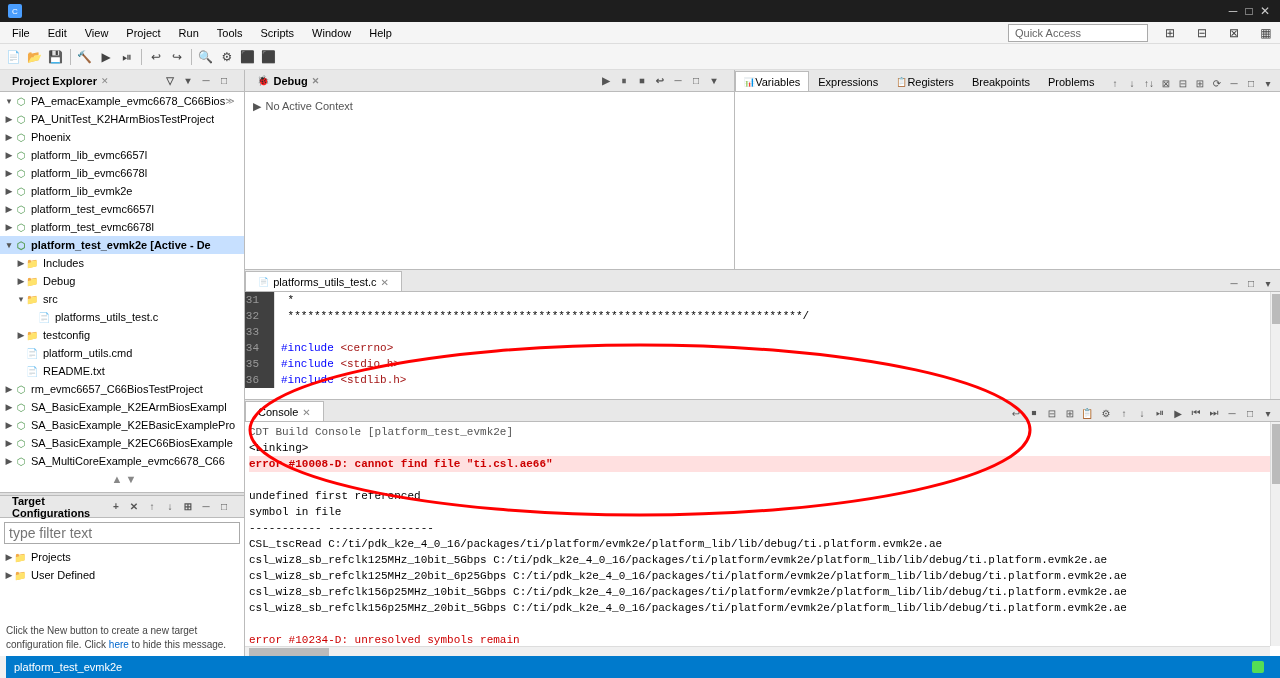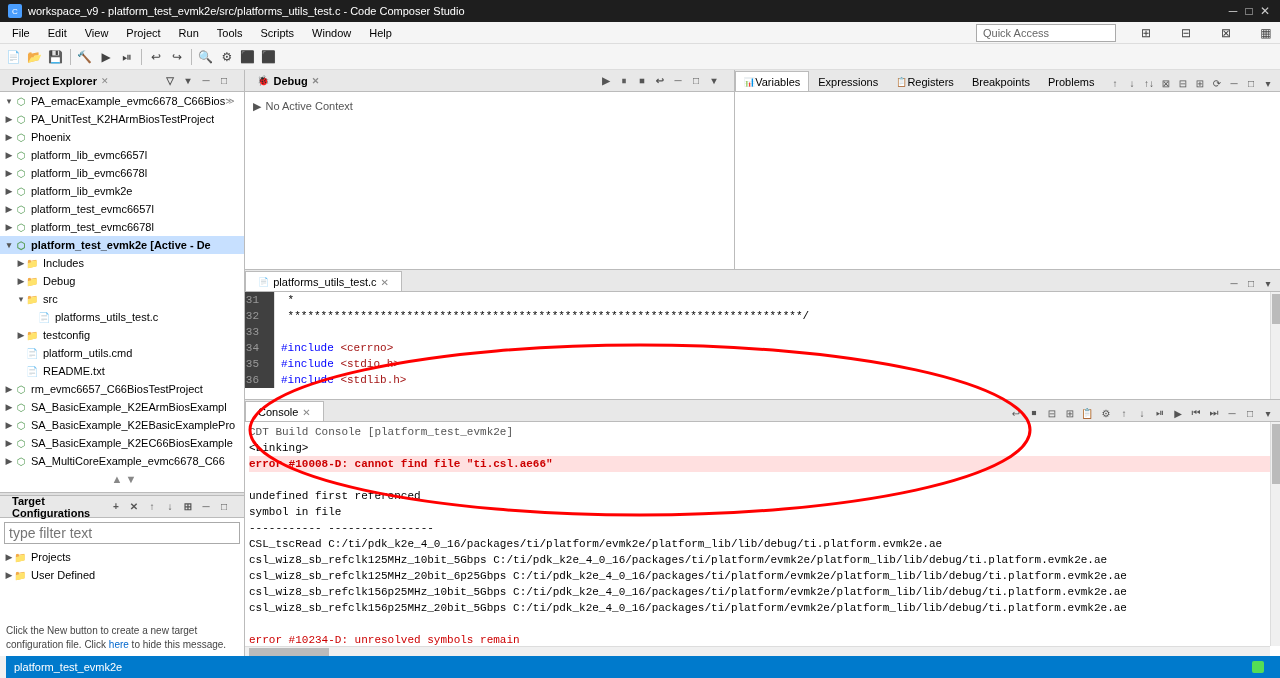--- a/index.html
+++ b/index.html
@@ -52,21 +52,21 @@
     }
     .toolbar-btn {
       width: 20px; height: 20px;
       display: flex; align-items: center; justify-content: center;
       cursor: pointer; font-size: 12px; color: #444;
       border: 1px solid transparent;
     }
     .toolbar-sep { width: 1px; height: 16px; background: #bbb; margin: 0 3px; }
     .toolbar-quick-access {
       margin-left: auto;
-      display: flex; align-items: center; gap: 20px; justify-content: center;
+      display: flex; align-items: center; gap: 12px; justify-content: center;
     }
     .quick-access-box {
       border: 1px solid #aaa; background: #fff;
       padding: 2px 6px; font-size: 11px; width: 140px; color: #666;
     }
 
     
     .main-layout {
       display: flex;
       height: calc(678px - 22px - 22px - 26px - 22px);
@@ -350,21 +350,20 @@
     
     .divider-h { height: 4px; background: #e0e0e0; border-top: 1px solid #bbb; border-bottom: 1px solid #bbb; cursor: row-resize; }
 
   </style>
 </head>
 <body>
 
 <div class="title-bar">
   <div class="title-bar-left">
     <div class="title-bar-icon">C</div>
-    <span>workspace_v9 - platform_test_evmk2e/src/platforms_utils_test.c - Code Composer Studio</span>
   </div>
   <div class="title-bar-controls">
     <div class="title-bar-btn">─</div>
     <div class="title-bar-btn">□</div>
     <div class="title-bar-btn">✕</div>
   </div>
 </div>
 
 <div class="menu-bar">
   <div class="menu-item">File</div>

